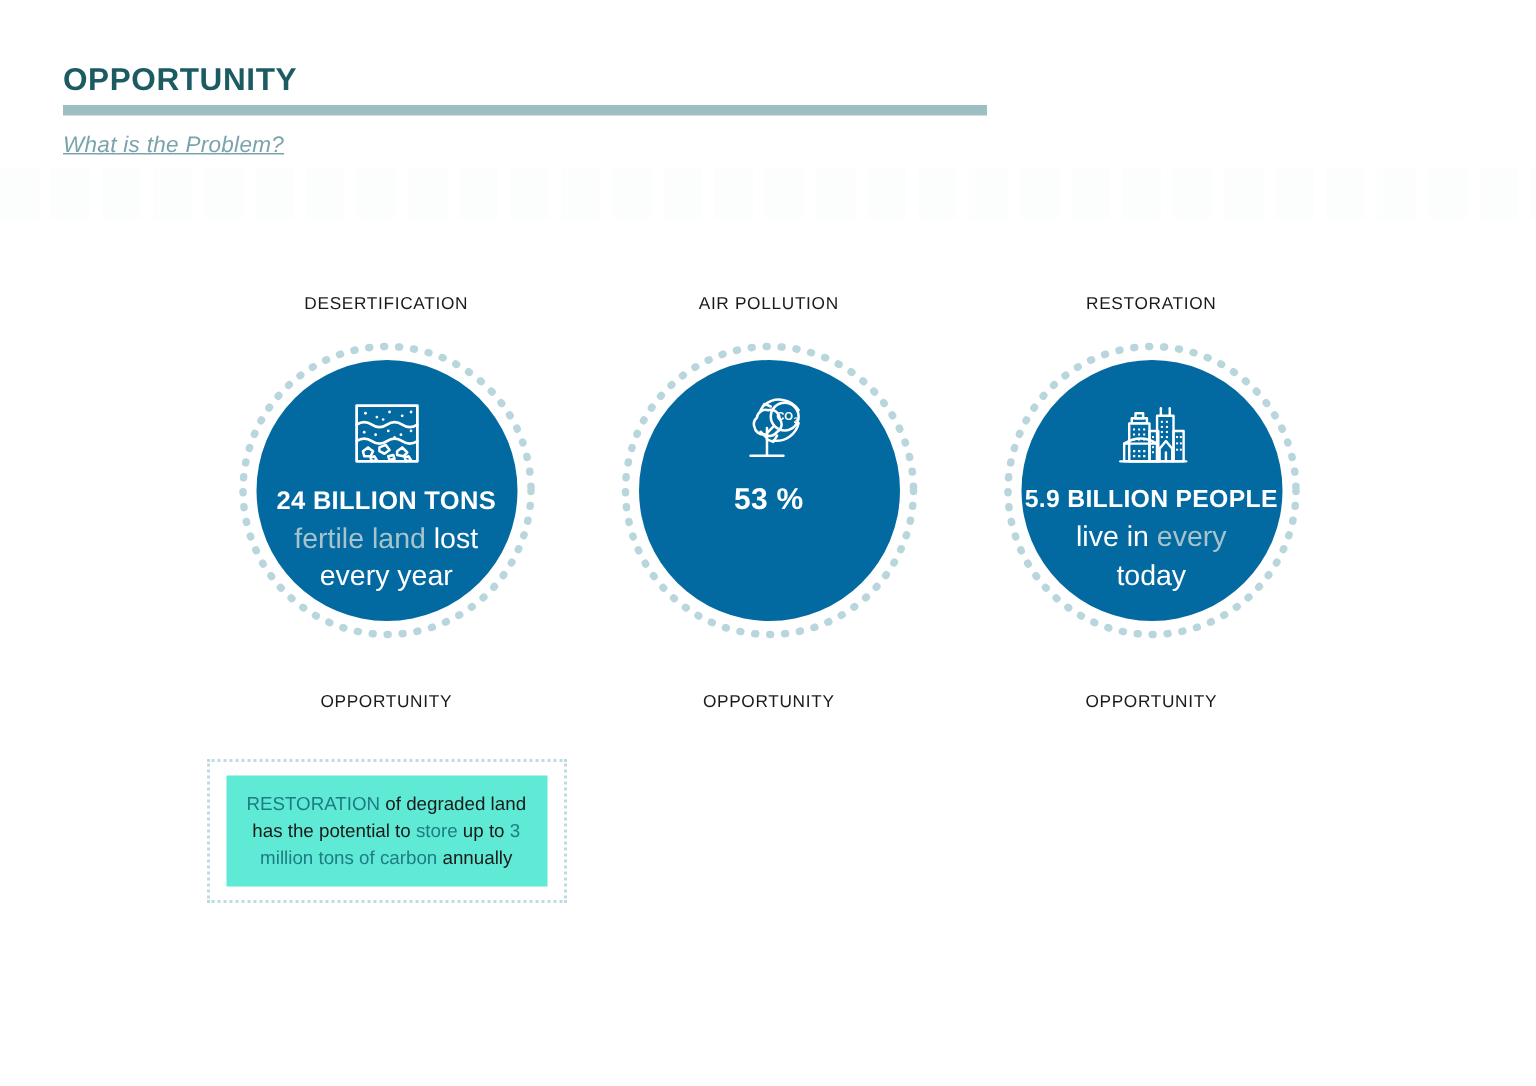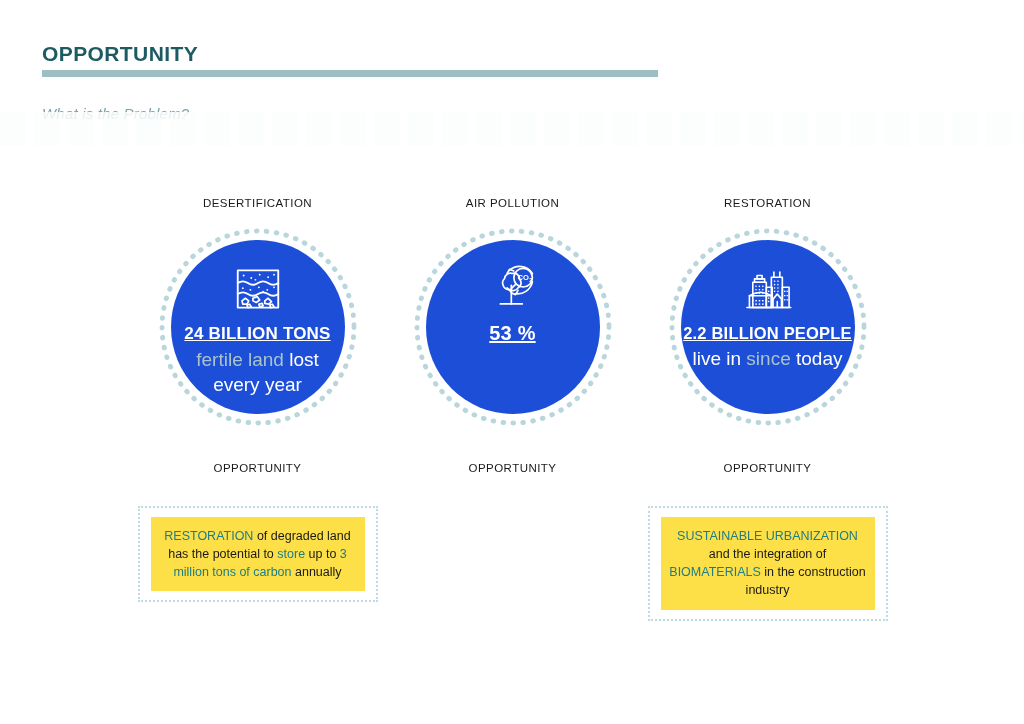--- a/index.html
+++ b/index.html
@@ -31,22 +31,23 @@
     width:616px;
     height:7px;
     background:#9ebfc2;
     margin:0;
   }
   #header-subtitle{
     font-size:15px;
     font-style:italic;
     color:#7aa3ab;
     margin:0;
-    padding-top:28px;
+    padding-top:11px;
     letter-spacing:0.2px;
+    text-decoration:underline;
   }
 
   
   #watermark-band{
     position:absolute;
     left:0;top:112px;
     width:1024px;height:34px;
     background:repeating-linear-gradient(
       90deg,
       #fcfdfd 0px, #fcfdfd 26px,
@@ -89,42 +90,41 @@
   .dotted-ring{
     position:absolute;
     left:0;top:0;
     width:200px;height:200px;
   }
   .disc{
     position:absolute;
     left:13px;top:13px;
     width:174px;height:174px;
     border-radius:50%;
-    background:#1d4ed8;
+    background:#0369a1;
     display:flex;
     flex-direction:column;
     align-items:center;
     justify-content:flex-start;
     box-sizing:border-box;
     padding-top:22px;
   }
   .disc-icon{
     width:54px;height:54px;
     display:block;
     margin-bottom:8px;
   }
   .disc-head{
     color:#ffffff;
     font-size:17px;
     font-weight:bold;
     letter-spacing:0.2px;
     line-height:1.15;
     text-align:center;
     white-space:nowrap;
-    text-decoration:underline;
   }
   .disc-sub{
     color:#ffffff;
     font-size:19px;
     line-height:1.35;
     text-align:center;
     width:150px;
     margin-top:3px;
   }
   .disc-sub .hl{ color:#a8c4ca; }
@@ -149,21 +149,21 @@
   .opp-outer{
     margin-top:31px;
     width:240px;
     min-height:96px;
     border:2px dotted #bcdbe3;
     box-sizing:border-box;
     padding:9px 11px;
     display:flex;
   }
   .opp-inner{
-    background:#fde047;
+    background:#5eead4;
     flex:1;
     display:flex;
     align-items:center;
     justify-content:flex-end;
     padding:10px 8px;
     box-sizing:border-box;
   }
   .opp-text{
     font-size:12.5px;
     line-height:1.45;
@@ -344,27 +344,22 @@
               <rect x="21" y="45" width="1.8" height="1.8"></rect>
               <rect x="25" y="45" width="1.8" height="1.8"></rect>
               <rect x="29" y="45" width="1.8" height="1.8"></rect>
             <rect x="13" y="49" width="1.8" height="1.8"></rect>
               <rect x="17" y="49" width="1.8" height="1.8"></rect>
               <rect x="21" y="49" width="1.8" height="1.8"></rect>
               <rect x="25" y="49" width="1.8" height="1.8"></rect>
               <rect x="29" y="49" width="1.8" height="1.8"></rect>
           </g>
         </svg>
-        <div class="disc-head">2.2 BILLION PEOPLE</div>
-        <div class="disc-sub">live in <span class="hl">since</span> today</div>
+        <div class="disc-head">5.9 BILLION PEOPLE</div>
+        <div class="disc-sub">live in <span class="hl">every</span> today</div>
       </div>
     </div>
 
     <div class="opp-label">OPPORTUNITY</div>
 
-    <div class="opp-outer">
-      <div class="opp-inner">
-        <div class="opp-text"><span class="t">SUSTAINABLE URBANIZATION</span> and the integration of <span class="t">BIOMATERIALS</span> in the construction industry</div>
-      </div>
-    </div>
   </div>
 
 </div>
 
 </body></html>

